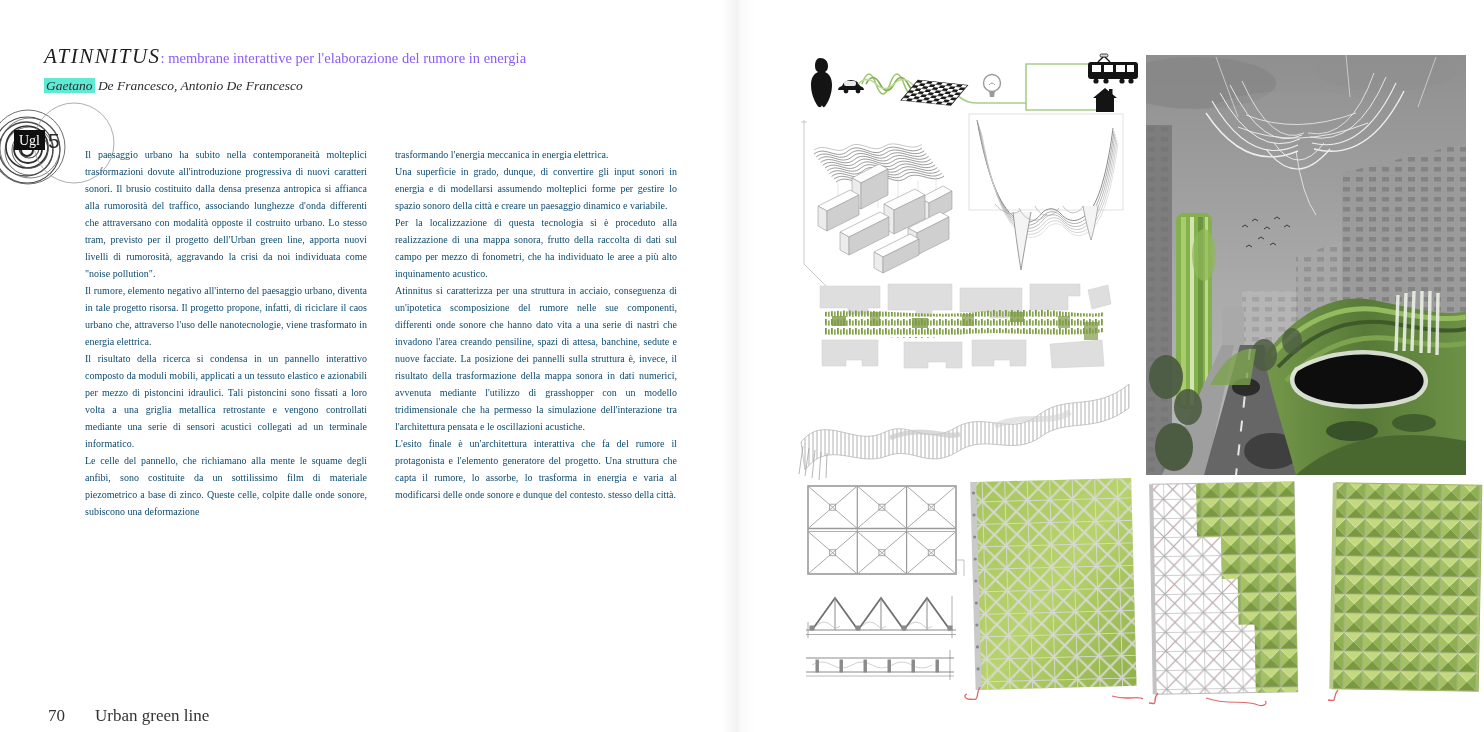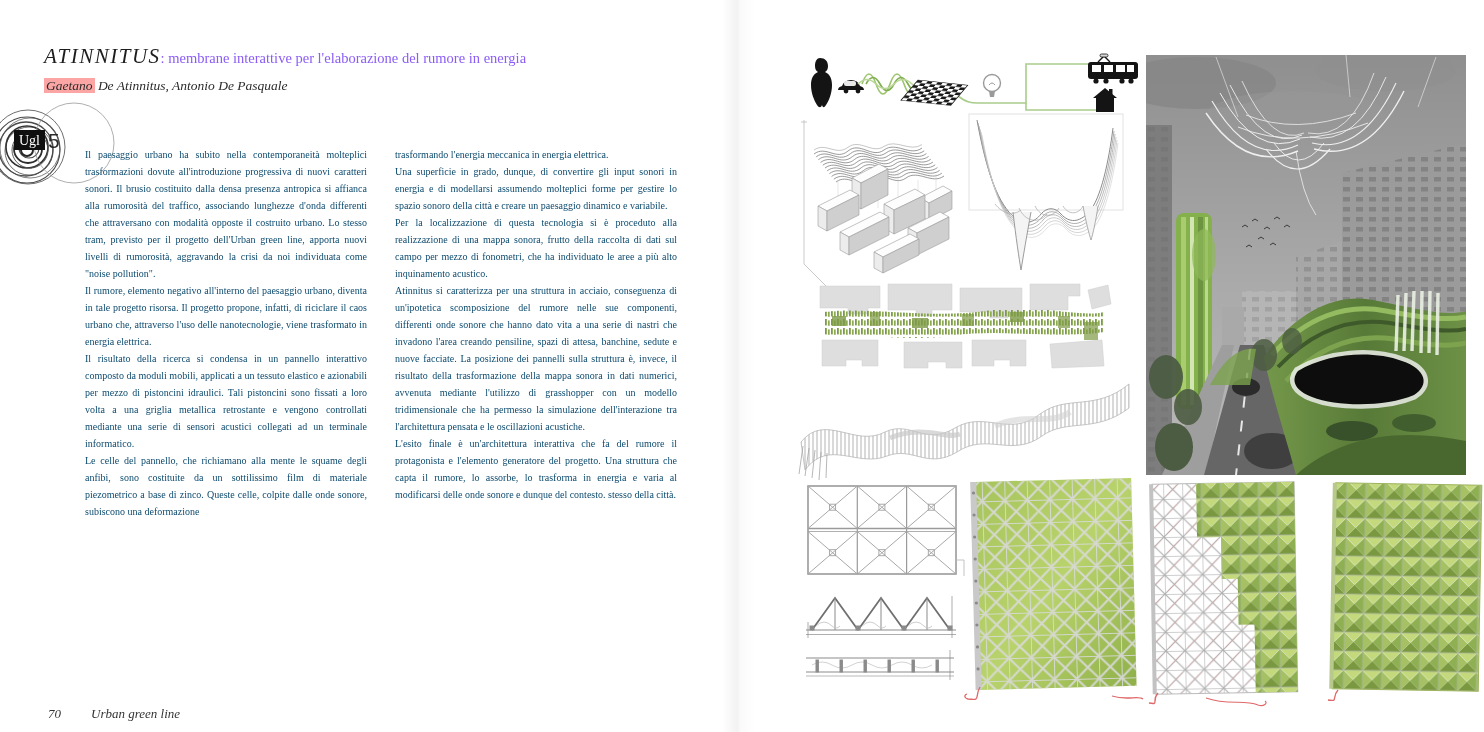--- a/index.html
+++ b/index.html
@@ -7,25 +7,25 @@
           font-family:"Liberation Serif",serif;color:#2b2b2b;}
   .abs{position:absolute;}
   
   #gutter{left:722px;top:0;width:34px;height:732px;
           background:linear-gradient(90deg,rgba(0,0,0,0) 0%,rgba(0,0,0,0.05) 45%,rgba(0,0,0,0.02) 55%,rgba(0,0,0,0) 100%);}
   
   #title-block{left:44px;top:44px;width:660px;white-space:nowrap;}
   #title-main{font-size:21px;letter-spacing:1.5px;color:#1d1d1d;font-style:italic;}
   #title-rest{font-size:14.5px;color:#8b5cf6;}
   #authors{left:44px;top:78px;font-style:italic;font-size:13.5px;color:#2b2b2b;}
-  #authors .hl{background:#fca5a5;padding:0 2px;}
+  #authors .hl{background:#5eead4;padding:0 2px;}
   .col{top:146px;width:282px;height:548px;font-size:10px;line-height:17px;
        text-align:justify;white-space:pre-line;overflow:hidden;color:#0c4a6e;}
   #col1{left:85px;} #col2{left:395px;}
-  .footer{top:706px;font-size:13px;color:#333;font-style:italic;}
+  .footer{top:706px;font-size:17px;color:#333;}
   #footer-left{left:48px;} #footer-left .bt{margin-left:30px;}
   svg{display:block;}
 </style>
 </head>
 <body>
 
 <div id="spread">
 
   <div class="abs" style="left:0;top:0;width:742px;height:732px;">
 
@@ -46,21 +46,21 @@
       <rect x="14" y="35" width="31" height="20" fill="#0f0f0f"></rect>
       <text x="29.5" y="50" text-anchor="middle" font-family="Liberation Serif,serif" font-size="14" fill="#ffffff">Ugl</text>
       <text x="48" y="53" font-family="Liberation Sans,sans-serif" font-size="21" fill="#2a2a2a">5</text>
     </svg>
 
     <div id="title-block" class="abs">
       <span id="title-main">ATINNITUS</span><span id="title-rest">: membrane interattive per l'elaborazione del rumore in energia</span>
     </div>
 
     <div id="authors" class="abs">
-      <span class="hl">Gaetano</span><span> De Atinnitus, Antonio De Pasquale</span>
+      <span class="hl">Gaetano</span><span> De Francesco, Antonio De Francesco</span>
     </div>
 
     <div id="col1" class="abs col">Il paesaggio urbano ha subito nella contemporaneità molteplici trasformazioni dovute all'introduzione progressiva di nuovi caratteri sonori. Il brusio costituito dalla densa presenza antropica si affianca alla rumorosità del traffico, associando lunghezze d'onda differenti che attraversano con modalità opposte il costruito urbano. Lo stesso tram, previsto per il progetto dell'Urban green line, apporta nuovi livelli di rumorosità, aggravando la crisi da noi individuata come "noise pollution".
 Il rumore, elemento negativo all'interno del paesaggio urbano, diventa in tale progetto risorsa. Il progetto propone, infatti, di riciclare il caos urbano che, attraverso l'uso delle nanotecnologie, viene trasformato in energia elettrica.
 Il risultato della ricerca si condensa in un pannello interattivo composto da moduli mobili, applicati a un tessuto elastico e azionabili per mezzo di pistoncini idraulici. Tali pistoncini sono fissati a loro volta a una griglia metallica retrostante e vengono controllati mediante una serie di sensori acustici collegati ad un terminale informatico.
 Le celle del pannello, che richiamano alla mente le squame degli anfibi, sono costituite da un sottilissimo film di materiale piezometrico a base di zinco. Queste celle, colpite dalle onde sonore, subiscono una deformazione</div>
     <div id="col2" class="abs col">trasformando l'energia meccanica in energia elettrica.
 Una superficie in grado, dunque, di convertire gli input sonori in energia e di modellarsi assumendo molteplici forme per gestire lo spazio sonoro della città e creare un paesaggio dinamico e variabile.
 Per la localizzazione di questa tecnologia si è proceduto alla realizzazione di una mappa sonora, frutto della raccolta di dati sul campo per mezzo di fonometri, che ha individuato le aree a più alto inquinamento acustico.
 Atinnitus si caratterizza per una struttura in acciaio, conseguenza di un'ipotetica scomposizione del rumore nelle sue componenti, differenti onde sonore che hanno dato vita a una serie di nastri che invadono l'area creando pensiline, spazi di attesa, banchine, sedute e nuove facciate. La posizione dei pannelli sulla struttura è, invece, il risultato della trasformazione della mappa sonora in dati numerici, avvenuta mediante l'utilizzo di grasshopper con un modello tridimensionale che ha permesso la simulazione dell'interazione tra l'architettura pensata e le oscillazioni acustiche.

